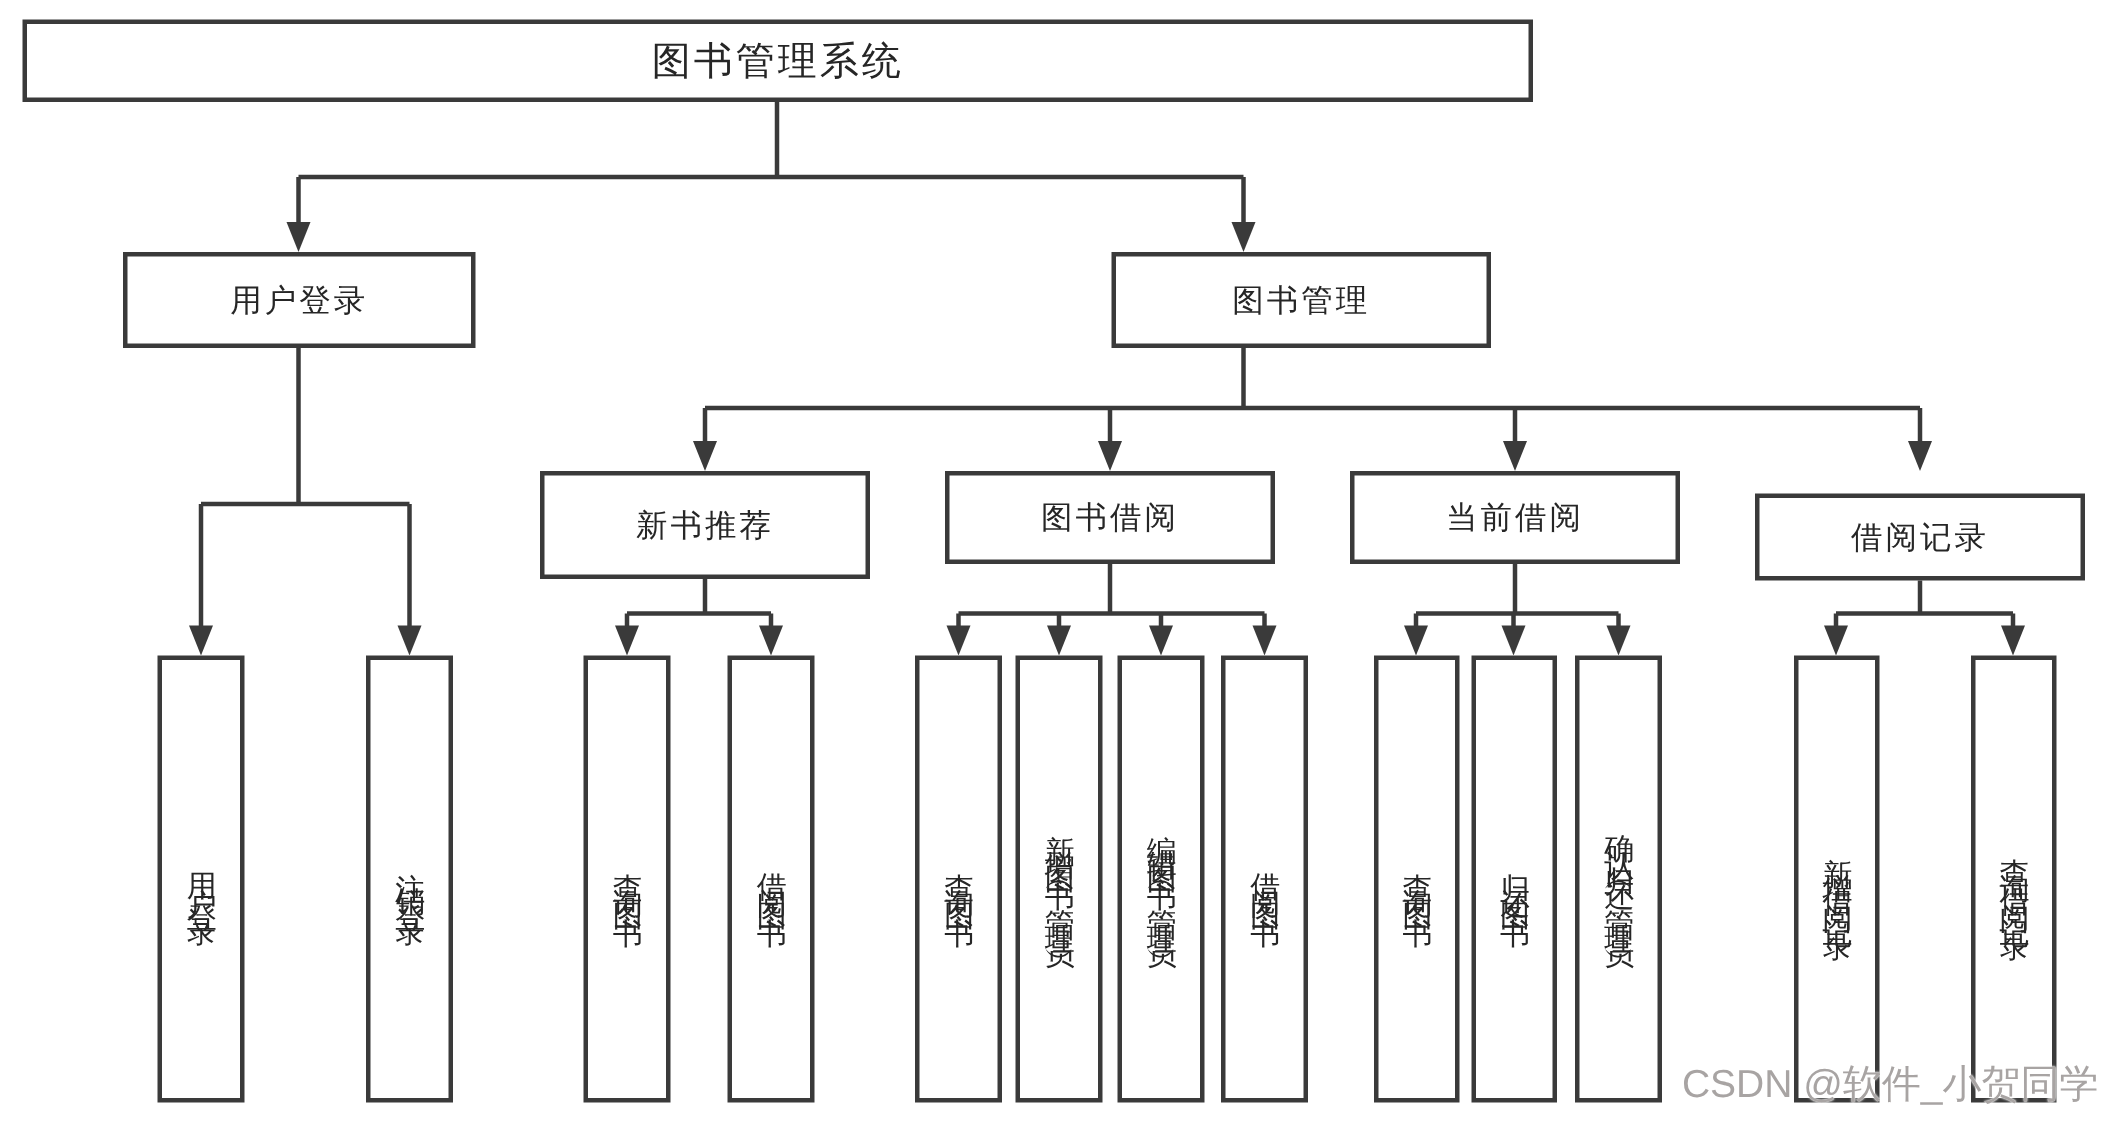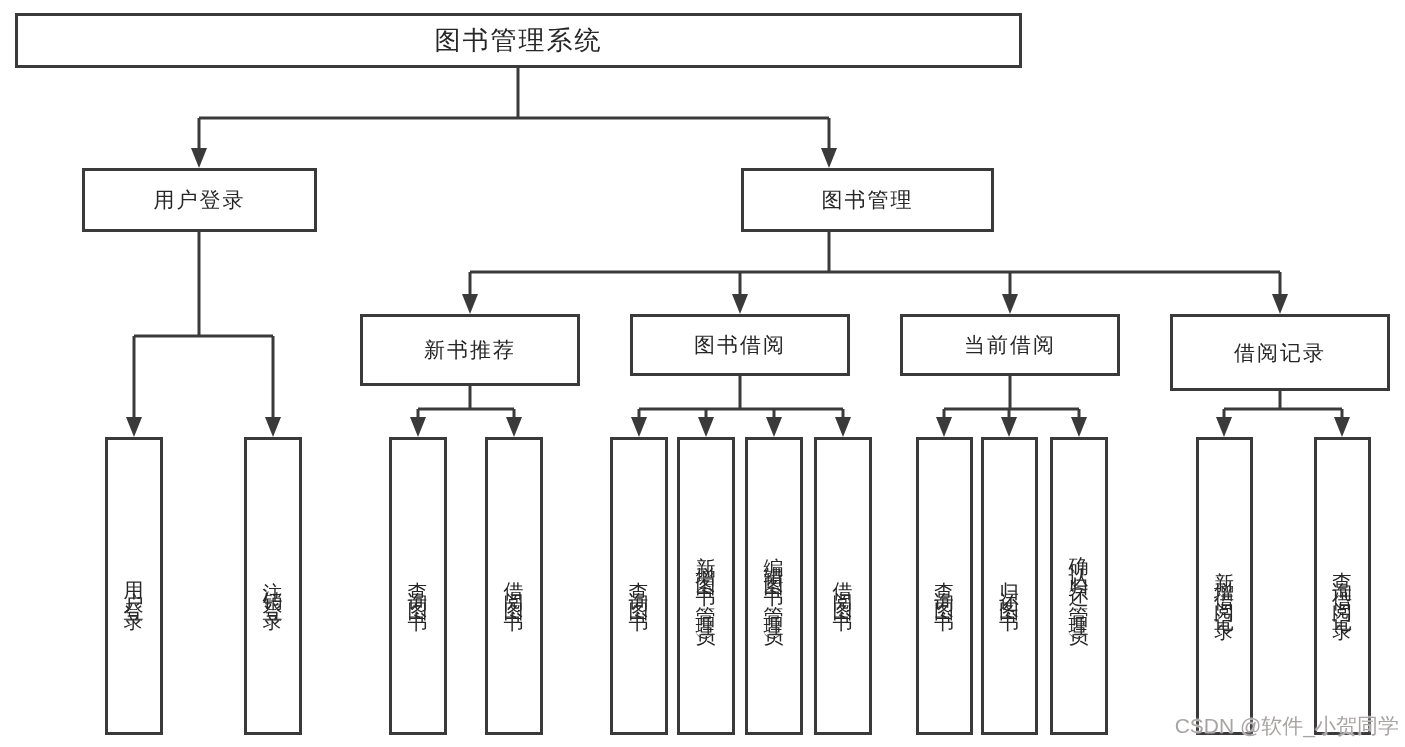--- a/index.html
+++ b/index.html
@@ -45,21 +45,21 @@
     font-size: 20px;
     font-weight: 500;
     line-height: 1;
     letter-spacing: 10px;
     white-space: nowrap;
   }
   .watermark {
     position: absolute;
     right: 6px;
     bottom: 7px;
-    font-size: 21px;
+    font-size: 26px;
     color: var(--watermark);
     text-shadow: 0 0 2px #ffffff, 0 0 1px #ffffff;
     white-space: nowrap;
   }
 </style>
 </head>
 <body>
 
 <div class="canvas">
 
@@ -145,21 +145,21 @@
 
   <div class="node box-h" style="left:360px;top:314px;width:220px;height:72px">
     <span class="label">新书推荐</span>
   </div>
   <div class="node box-h" style="left:630px;top:314px;width:220px;height:62px">
     <span class="label">图书借阅</span>
   </div>
   <div class="node box-h" style="left:900px;top:314px;width:220px;height:62px">
     <span class="label">当前借阅</span>
   </div>
-  <div class="node box-h" style="left:1170px;top:314px;width:220px;height:77px">
+  <div class="node box-h" style="left:1170px;top:329px;width:220px;height:58px">
     <span class="label">借阅记录</span>
   </div>
 
   <div class="node box-v" style="left:105px;top:437px;width:58px;height:298px">
     <span class="vlabel">用户登录</span>
   </div>
   <div class="node box-v" style="left:244px;top:437px;width:58px;height:298px">
     <span class="vlabel">注销登录</span>
   </div>
 

